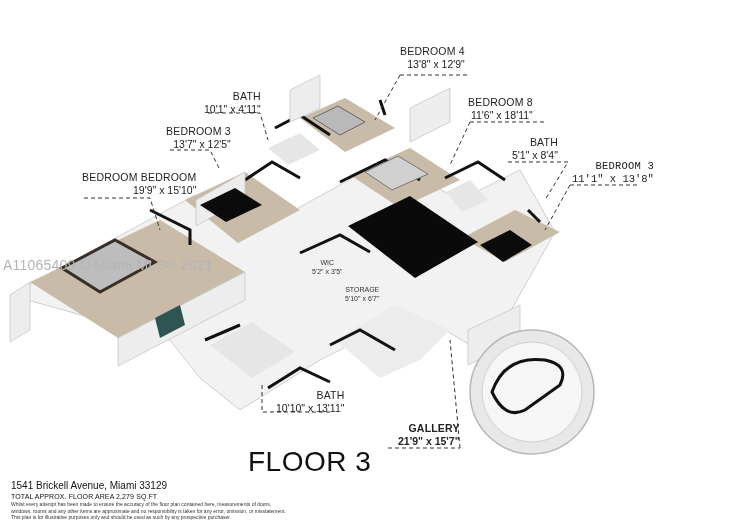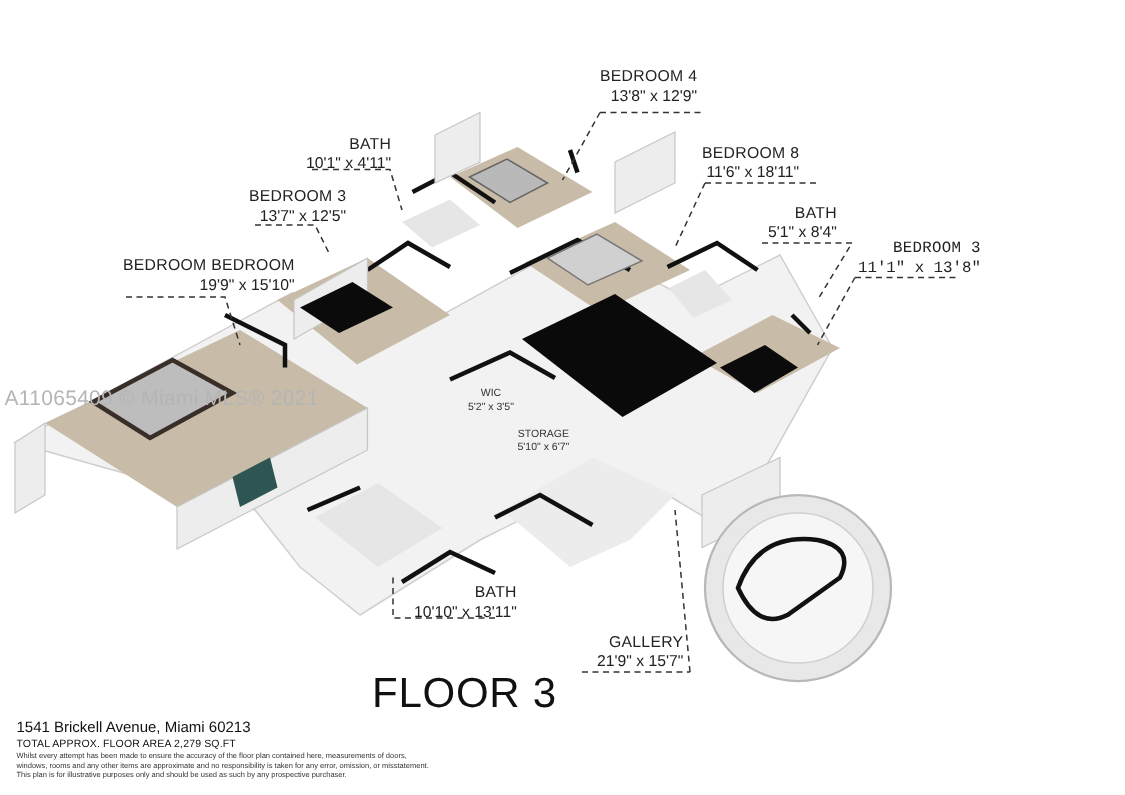--- a/index.html
+++ b/index.html
@@ -124,37 +124,37 @@
   <span class="dim">19'9" x 15'10"</span>
 </div>
 <div class="label" style="left:572px; top:160px;font-family:Liberation Mono, monospace;">
   <span class="name">BEDROOM 3</span>
   <span class="dim">11'1" x 13'8"</span>
 </div>
 <div class="label" style="left:276px; top:389px;">
   <span class="name">BATH</span>
   <span class="dim">10'10" x 13'11"</span>
 </div>
-<div class="label" style="left:398px; top:422px;">
+<div class="label" style="left:398px; top:422px;font-weight:bold;">
   <span class="name">GALLERY</span>
   <span class="dim">21'9" x 15'7"</span>
 </div>
 
 <div class="small-label" style="left:312px; top:258px;">
   <span style="display:block">WIC</span>
   <span style="display:block">5'2" x 3'5"</span>
 </div>
 <div class="small-label" style="left:345px; top:285px;">
   <span style="display:block">STORAGE</span>
   <span style="display:block">5'10" x 6'7"</span>
 </div>
 
 <div class="watermark">A11065409 © Miami MLS® 2021</div>
 
 <div class="floor-title">FLOOR 3</div>
 
 <div class="footer">
-  <div class="addr">1541 Brickell Avenue, Miami 60213</div>
+  <div class="addr">1541 Brickell Avenue, Miami 33129</div>
   <div class="area">TOTAL APPROX. FLOOR AREA 2,279 SQ.FT</div>
   <div class="disc">Whilst every attempt has been made to ensure the accuracy of the floor plan contained here, measurements of doors,</div>
   <div class="disc">windows, rooms and any other items are approximate and no responsibility is taken for any error, omission, or misstatement.</div>
   <div class="disc">This plan is for illustrative purposes only and should be used as such by any prospective purchaser.</div>
 </div>
 
 </body></html>

